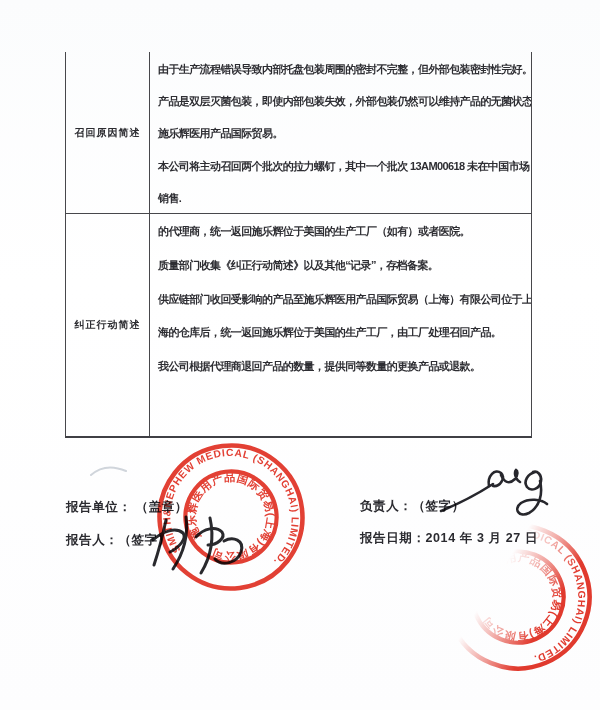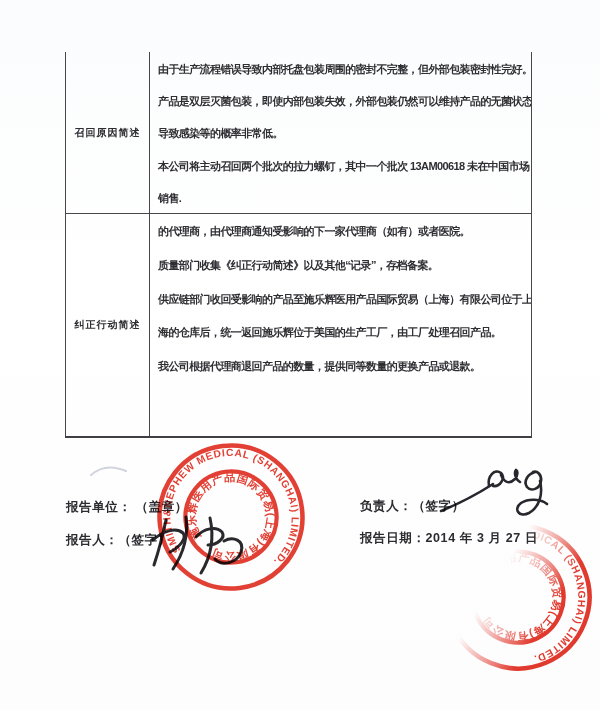--- a/index.html
+++ b/index.html
@@ -76,29 +76,29 @@
 <body>
 
 <div class="page">
 
   <div class="doc-table">
     <div class="t-row r1">
       <div class="label-cell">召回原因简述</div>
       <div class="content-cell">
         <div class="content-line">由于生产流程错误导致内部托盘包装周围的密封不完整，但外部包装密封性完好。</div>
         <div class="content-line">产品是双层灭菌包装，即使内部包装失效，外部包装仍然可以维持产品的无菌状态，</div>
-        <div class="content-line">导致感染等的概率非常低。</div>
+        <div class="content-line">施乐辉医用产品国际贸易。</div>
         <div class="content-line">本公司将主动召回两个批次的拉力螺钉，其中一个批次 13AM00618 未在中国市场</div>
         <div class="content-line">销售.</div>
       </div>
     </div>
     <div class="t-row r2">
       <div class="label-cell">纠正行动简述</div>
       <div class="content-cell">
-        <div class="content-line">的代理商，由代理商通知受影响的下一家代理商（如有）或者医院。</div>
+        <div class="content-line">的代理商，统一返回施乐辉位于美国的生产工厂（如有）或者医院。</div>
         <div class="content-line">质量部门收集《纠正行动简述》以及其他“记录”，存档备案。</div>
         <div class="content-line">供应链部门收回受影响的产品至施乐辉医用产品国际贸易（上海）有限公司位于上</div>
         <div class="content-line">海的仓库后，统一返回施乐辉位于美国的生产工厂，由工厂处理召回产品。</div>
         <div class="content-line">我公司根据代理商退回产品的数量，提供同等数量的更换产品或退款。</div>
       </div>
     </div>
   </div>
 
   <div class="field f-unit">报告单位： （盖章）</div>
   <div class="field f-reporter">报告人：（签字）</div>

